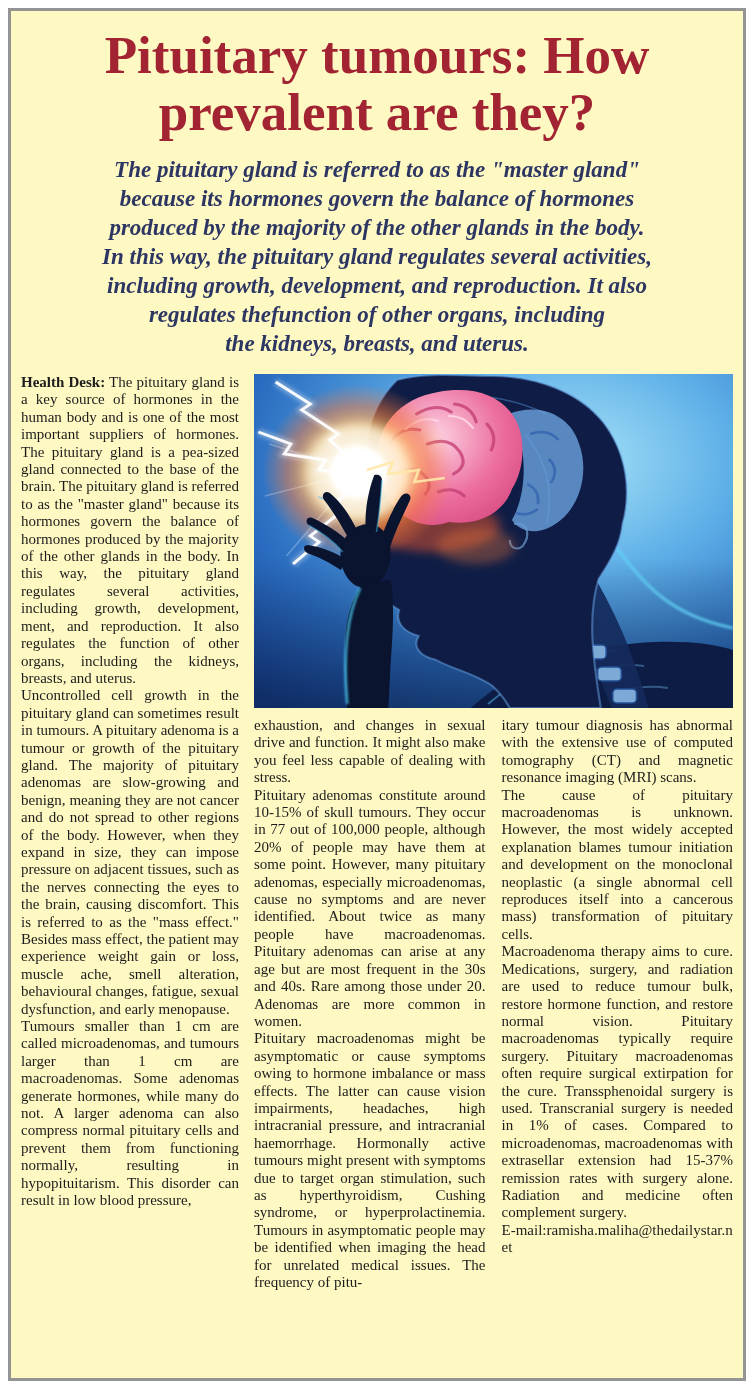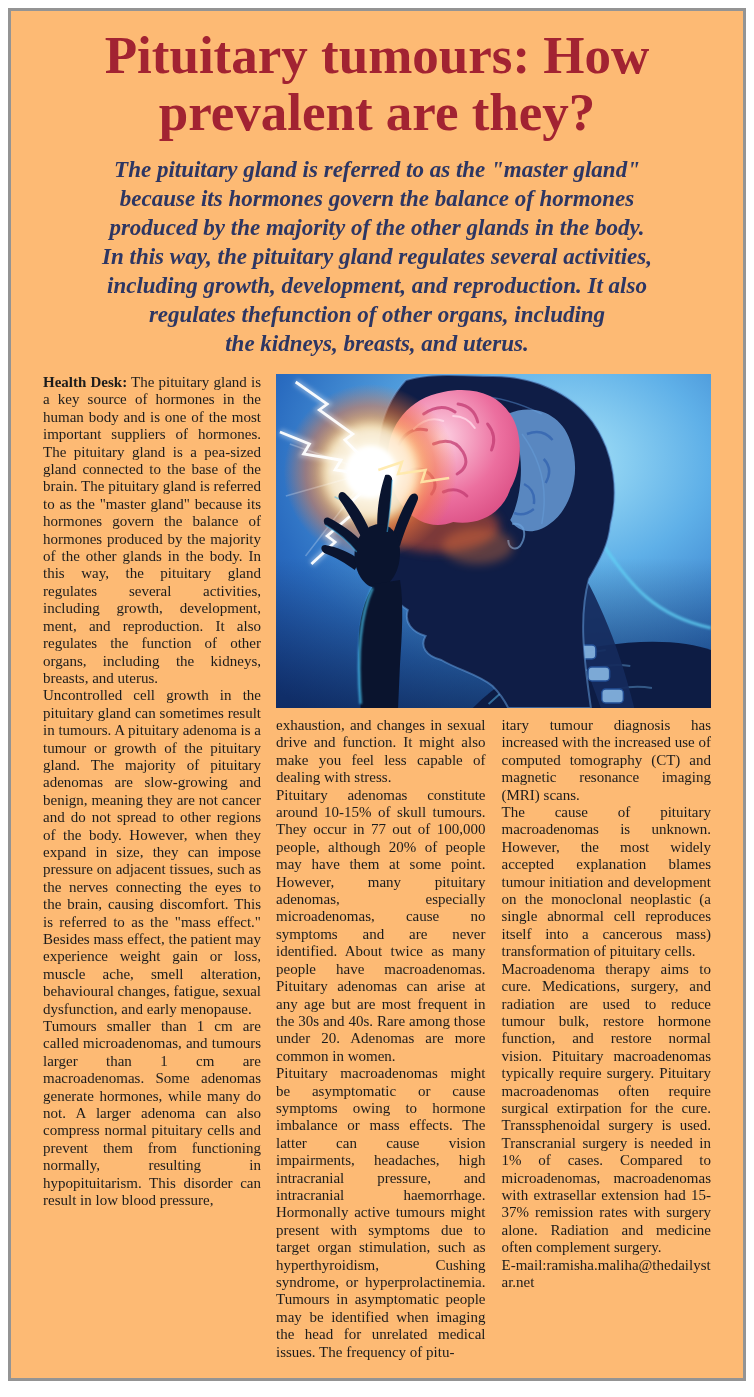--- a/index.html
+++ b/index.html
@@ -2,22 +2,22 @@
 <html><head>
 <meta charset="utf-8">
 <style>
   html,body{margin:0;padding:0;background:#ffffff;}
   body{width:754px;height:1397px;overflow:hidden;font-family:"Liberation Serif",serif;}
   .page{
     box-sizing:border-box;
     margin:8px 8px 0 8px;
     height:1373px;
     border:3px solid #949494;
-    background:#fdba74;
-    padding:0 32px;
+    background:#fef9c3;
+    padding:0 10px;
     overflow:hidden;
   }
   .title{
     margin:16px 0 0 0;
     text-align:center;
     font-size:53px;
     line-height:57px;
     font-weight:bold;
     color:#a22332;
     white-space:pre-line;
@@ -201,21 +201,21 @@
         </svg>
       </div>
 
       <div class="two-cols">
         <div class="col">
           <p class="body">exhaustion, and changes in sexual drive and function. It might also make you feel less capable of dealing with stress.</p>
           <p class="body">Pituitary adenomas constitute around 10-15% of skull tumours. They occur in 77 out of 100,000 people, although 20% of people may have them at some point. However, many pituitary adenomas, especially microadenomas, cause no symptoms and are never identified. About twice as many people have macroadenomas. Pituitary adenomas can arise at any age but are most frequent in the 30s and 40s. Rare among those under 20. Adenomas are more common in women.</p>
           <p class="body">Pituitary macroadenomas might be asymptomatic or cause symptoms owing to hormone imbalance or mass effects. The latter can cause vision impairments, headaches, high intracranial pressure, and intracranial haemorrhage. Hormonally active tumours might present with symptoms due to target organ stimulation, such as hyperthyroidism, Cushing syndrome, or hyperprolactinemia. Tumours in asymptomatic people may be identified when imaging the head for unrelated medical issues. The frequency of pitu-</p>
         </div>
         <div class="col">
-          <p class="body">itary tumour diagnosis has increased with the increased use of computed tomography (CT) and magnetic resonance imaging (MRI) scans.</p>
+          <p class="body">itary tumour diagnosis has abnormal with the extensive use of computed tomography (CT) and magnetic resonance imaging (MRI) scans.</p>
           <p class="body">The cause of pituitary macroadenomas is unknown. However, the most widely accepted explanation blames tumour initiation and development on the monoclonal neoplastic (a single abnormal cell reproduces itself into a cancerous mass) transformation of pituitary cells.</p>
           <p class="body">Macroadenoma therapy aims to cure. Medications, surgery, and radiation are used to reduce tumour bulk, restore hormone function, and restore normal vision. Pituitary macroadenomas typically require surgery. Pituitary macroadenomas often require surgical extirpation for the cure. Transsphenoidal surgery is used. Transcranial surgery is needed in 1% of cases. Compared to microadenomas, macroadenomas with extrasellar extension had 15-37% remission rates with surgery alone. Radiation and medicine often complement surgery.</p>
           <p class="email">E-mail:ramisha.maliha@thedailystar.net</p>
         </div>
       </div>
 
     </div>
   </div>
 </div>
 

